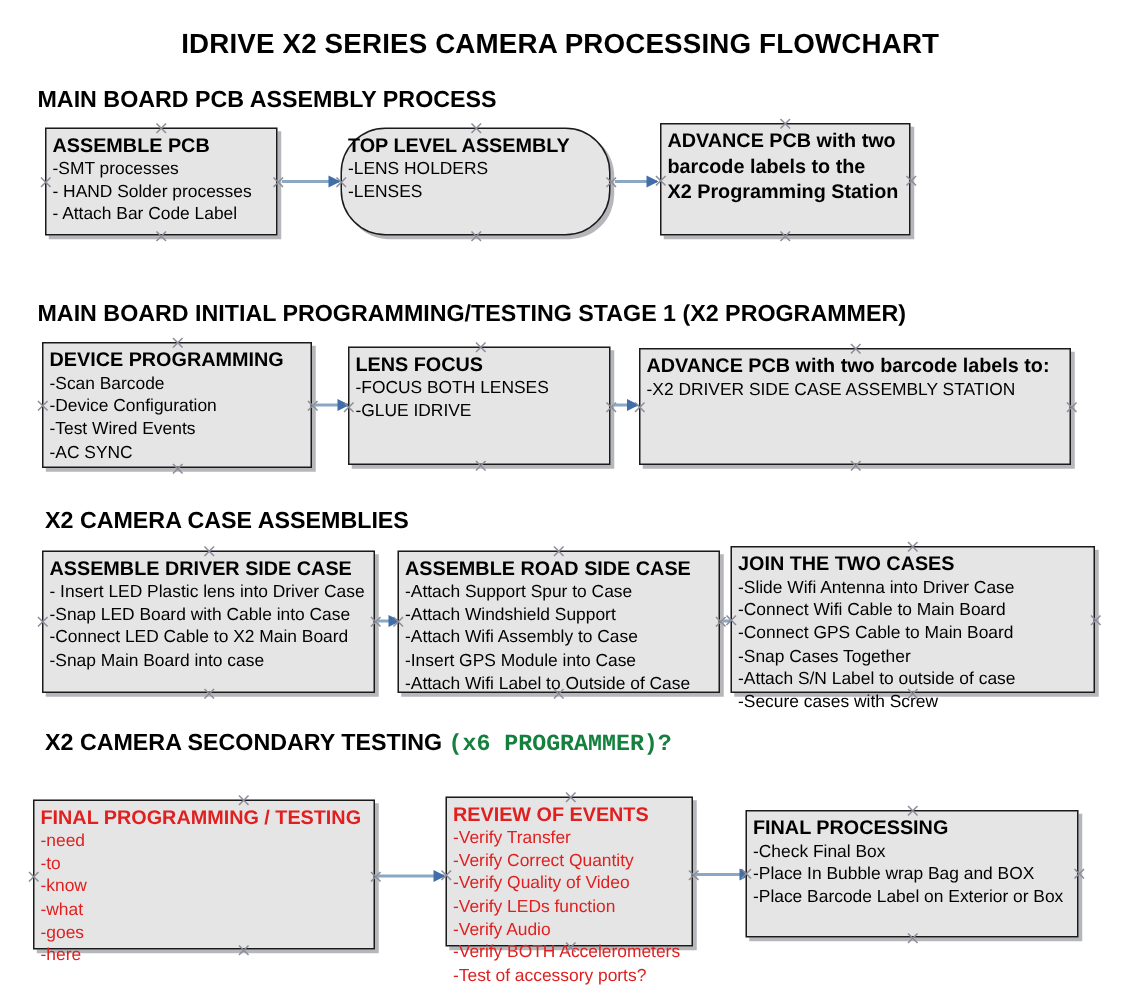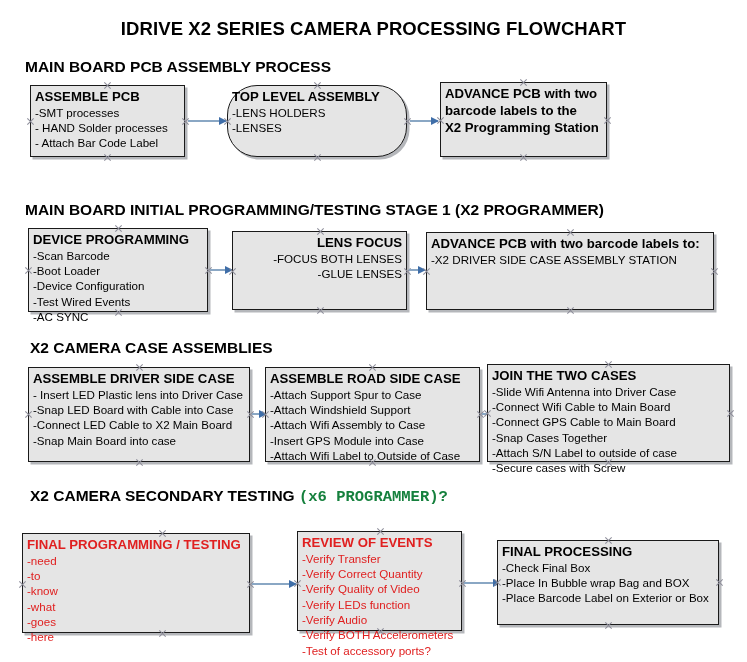--- a/index.html
+++ b/index.html
@@ -161,38 +161,37 @@
   <div class="handle" style="left:440px; top:120px;"></div>
   <div class="handle" style="left:607px; top:120px;"></div>
 
   <div class="section-header" style="left:25px; top:201px;">
     <span>MAIN BOARD INITIAL PROGRAMMING/TESTING STAGE 1 (X2 PROGRAMMER)</span>
   </div>
 
   <div class="node" style="left:28px; top:228px; width:180px; height:84px;">
     <div class="n-title">DEVICE PROGRAMMING</div>
     <div class="n-line">-Scan Barcode</div>
-    <div class="n-line">-Boot Loader</div>
     <div class="n-line">-Device Configuration</div>
     <div class="n-line">-Test Wired Events</div>
     <div class="n-line">-AC SYNC</div>
   </div>
   <div class="handle" style="left:118px; top:228px;"></div>
   <div class="handle" style="left:118px; top:312px;"></div>
   <div class="handle" style="left:28px; top:270px;"></div>
   <div class="handle" style="left:208px; top:270px;"></div>
 
   <div class="connector" style="left:210px; top:269px; width:22px;">
     <span class="arrowhead"></span>
   </div>
 
-  <div class="node" style="left:232px; top:231px; width:175px; height:79px;text-align:right;">
+  <div class="node" style="left:232px; top:231px; width:175px; height:79px;">
     <div class="n-title">LENS FOCUS</div>
     <div class="n-line">-FOCUS BOTH LENSES</div>
-    <div class="n-line">-GLUE LENSES</div>
+    <div class="n-line">-GLUE IDRIVE</div>
   </div>
   <div class="handle" style="left:320px; top:231px;"></div>
   <div class="handle" style="left:320px; top:310px;"></div>
   <div class="handle" style="left:232px; top:271px;"></div>
   <div class="handle" style="left:407px; top:271px;"></div>
 
   <div class="connector" style="left:409px; top:269px; width:16px;">
     <span class="arrowhead"></span>
   </div>
 

